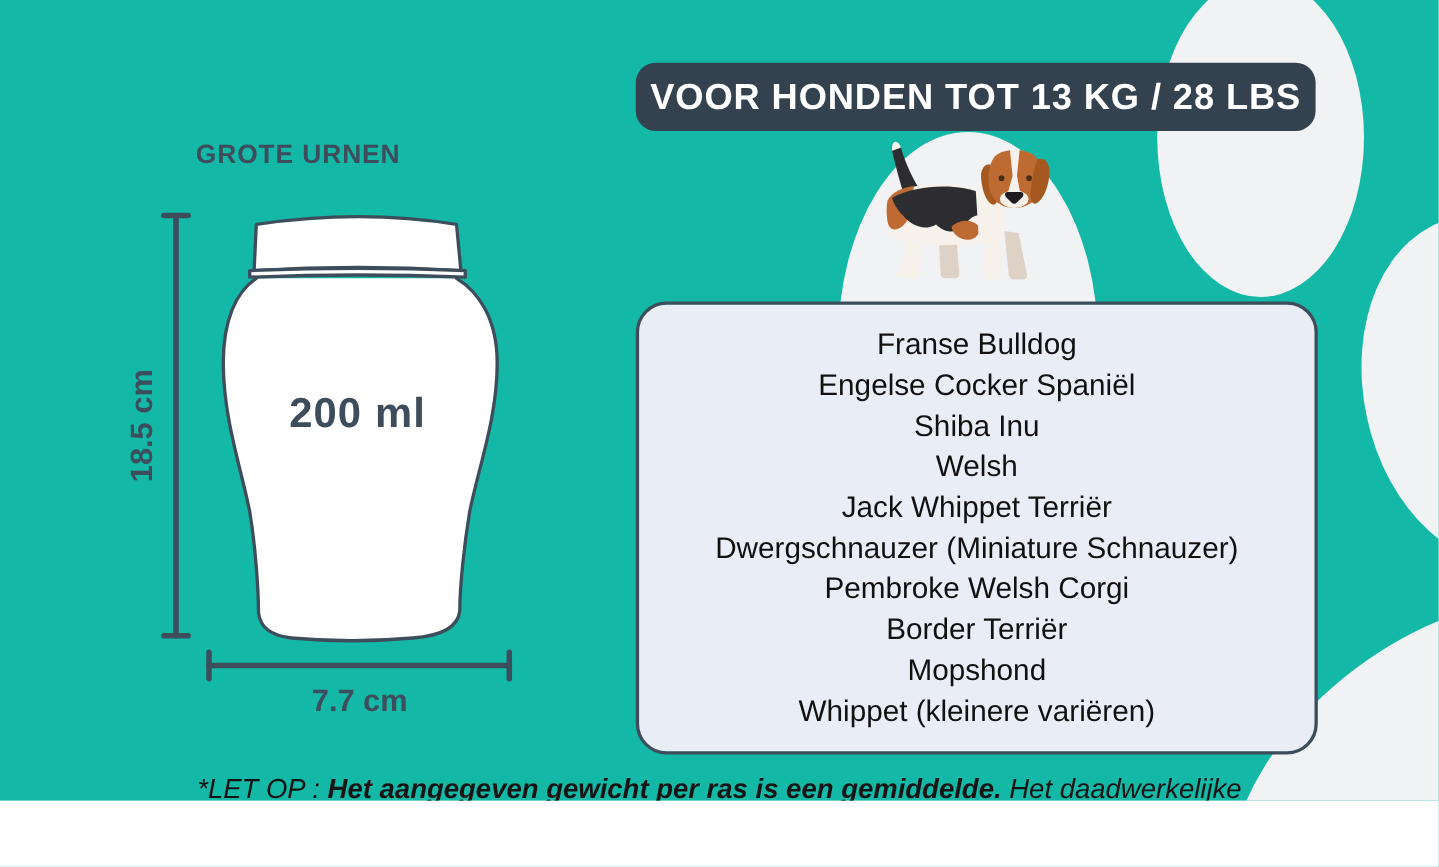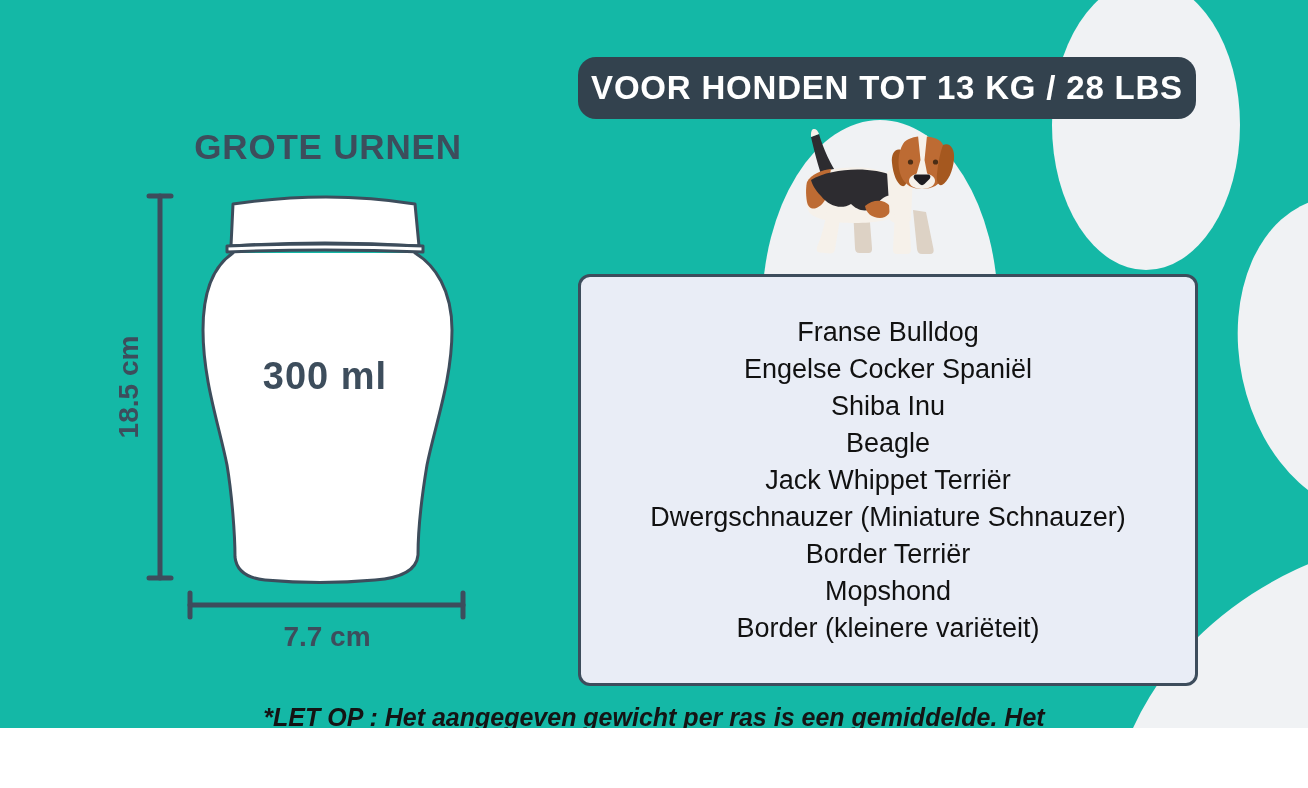--- a/index.html
+++ b/index.html
@@ -11,21 +11,21 @@
   .banner{
     position:absolute;left:578px;top:57px;width:618px;height:62px;z-index:3;
     background:var(--banner-bg,#33424e);border-radius:18px;
     display:flex;align-items:center;justify-content:center;
   }
   .banner span{
     color:var(--banner-text,#ffffff);font-size:33px;font-weight:800;letter-spacing:.8px;white-space:nowrap;
   }
   .urn-title{
     position:absolute;left:178px;top:127px;width:300px;height:32px;z-index:2;
-    text-align:center;font-size:35px;font-weight:800;letter-spacing:.8px;
+    text-align:left;font-size:24px;font-weight:800;letter-spacing:.8px;
     color:var(--accent,#3d4d5c);
   }
   .urn-svg{position:absolute;left:115px;top:185px;z-index:2;}
   .dim-height{
     position:absolute;left:59px;top:372px;width:140px;height:30px;line-height:30px;z-index:2;
     text-align:center;font-size:28px;font-weight:800;color:var(--accent,#3d4d5c);
     transform:rotate(-90deg);
   }
   .dim-width{
     position:absolute;left:227px;top:620px;width:200px;height:34px;line-height:34px;z-index:2;
@@ -33,33 +33,33 @@
   }
   .vol{
     position:absolute;left:205px;width:240px;height:40px;line-height:40px;z-index:2;
     text-align:center;font-size:38px;font-weight:800;letter-spacing:1px;color:var(--accent,#3d4d5c);
   }
   .vol-ml{top:356px;}
   .vol-oz{top:394px;}
   .dog-svg{position:absolute;left:795px;top:128px;z-index:2;}
   .breed-box{
     position:absolute;left:578px;top:274px;width:620px;height:412px;z-index:3;box-sizing:border-box;
-    background:var(--box-bg,#e9edf6);border:3px solid var(--box-border,#3d4d5c);border-radius:12px;
+    background:var(--box-bg,#e9edf6);border:3px solid var(--box-border,#3d4d5c);border-radius:28px;
     display:flex;flex-direction:column;justify-content:center;align-items:center;
   }
   .breed{
     font-size:27px;line-height:37px;color:var(--breed-text,#111111);
     text-align:center;white-space:nowrap;
   }
   .footnote{
     position:absolute;left:174px;top:702px;width:960px;z-index:2;
     text-align:center;font-style:italic;font-size:25px;line-height:30px;
     color:var(--footnote-text,#141414);
   }
-  .fn-bold{font-weight:700;}
+  .fn-bold{font-weight:400;}
   .fn-normal{font-weight:700;}
   svg .stroke{stroke:var(--accent,#3d4d5c);fill:none;stroke-linecap:round;stroke-linejoin:round;}
 </style>
 </head>
 <body>
 
 <div class="canvas">
 
   <svg class="watermark" width="1308" height="788" viewBox="0 0 1308 788" aria-hidden="true">
     <g fill="var(--watermark,#f0f2f4)">
@@ -92,21 +92,21 @@
 
     <g stroke="var(--accent,#3d4d5c)" stroke-width="3" stroke-linecap="round" stroke-linejoin="round">
       <path fill="#ffffff" d="M118,68 C100,80 88,105 88,145 C88,195 104,240 112,280 C117,310 120,350 120,372 Q122,392 150,395 Q205,400 260,395 Q301,392 303,370 C303,348 307,310 312,280 C320,240 337,195 337,145 C337,105 320,80 300,68"></path>
       <path fill="#ffffff" d="M116,61 L118,19 Q213,5 300,19 L304,61 Q210,55 116,61 Z"></path>
       <path fill="#ffffff" d="M112,61 Q210,57 308,61 L308,67 Q210,63 112,67 Z"></path>
     </g>
   </svg>
 
   <div class="dim-height">18.5 cm</div>
   <div class="dim-width">7.7 cm</div>
-  <div class="vol vol-ml">300 ml</div>
+  <div class="vol vol-ml">200 ml</div>
 
   <svg class="dog-svg" width="170" height="132" viewBox="0 0 170 132">
 
     <path fill="var(--dog-shade,#ddd2c5)" d="M58,80 L60,120 q0,5 4.5,5 l9,0 q4,0 3.5,-5 L74,82 Z"></path>
     <path fill="var(--dog-shade,#ddd2c5)" d="M118,82 L122,121 q0.5,5 5,5 l8,0 q4.5,0 3.5,-5 L131,84 Z"></path>
 
     <path fill="var(--dog-black,#2d2c30)" d="M28,52 C23,38 19,22 16,9 L24,6 C28,20 36,38 44,48 Z"></path>
     <path fill="var(--dog-cream,#f6f1ea)" d="M16,9 L24,6 C23,2.5 20.5,0.5 18.5,1 C16.5,1.5 15.7,4.5 16,9 Z"></path>
 
     <path fill="var(--dog-cream,#f6f1ea)" d="M12,52 C20,42 48,38 72,40 C90,42 100,48 104,56 L103,86 C98,92 80,95 60,95 C40,95 20,92 14,84 C10,78 10,62 12,52 Z"></path>
@@ -129,26 +129,27 @@
     <ellipse cx="127" cy="53" rx="13" ry="8" fill="var(--dog-cream,#f6f1ea)"></ellipse>
     <path fill="#1e1c20" d="M121,46.5 L133,46.5 C135.5,46.5 136,49 134.5,51 L129.5,56 C128,57.5 126,57.5 124.5,56 L119.5,51 C118,49 118.5,46.5 121,46.5 Z"></path>
     <circle cx="115.5" cy="34" r="2.6" fill="#4a2d15"></circle>
     <circle cx="140.5" cy="34" r="2.6" fill="#4a2d15"></circle>
   </svg>
 
   <div class="breed-box">
       <div class="breed">Franse Bulldog</div>
       <div class="breed">Engelse Cocker Spaniël</div>
       <div class="breed">Shiba Inu</div>
-      <div class="breed">Beagle</div>
+      <div class="breed">Welsh</div>
       <div class="breed">Jack Whippet Terriër</div>
       <div class="breed">Dwergschnauzer (Miniature Schnauzer)</div>
+      <div class="breed">Pembroke Welsh Corgi</div>
       <div class="breed">Border Terriër</div>
       <div class="breed">Mopshond</div>
-      <div class="breed">Border (kleinere variëteit)</div>
+      <div class="breed">Whippet (kleinere variëren)</div>
     </div>
 
   <div class="footnote">
     <span class="fn-bold">*LET OP :</span>
     <span class="fn-normal">Het aangegeven gewicht per ras is een gemiddelde.</span>
     <span class="fn-bold">Het daadwerkelijke gewicht kan variëren afhankelijk van de grootte en bouw van uw huisdier.</span>
   </div>
 
 </div>
 

